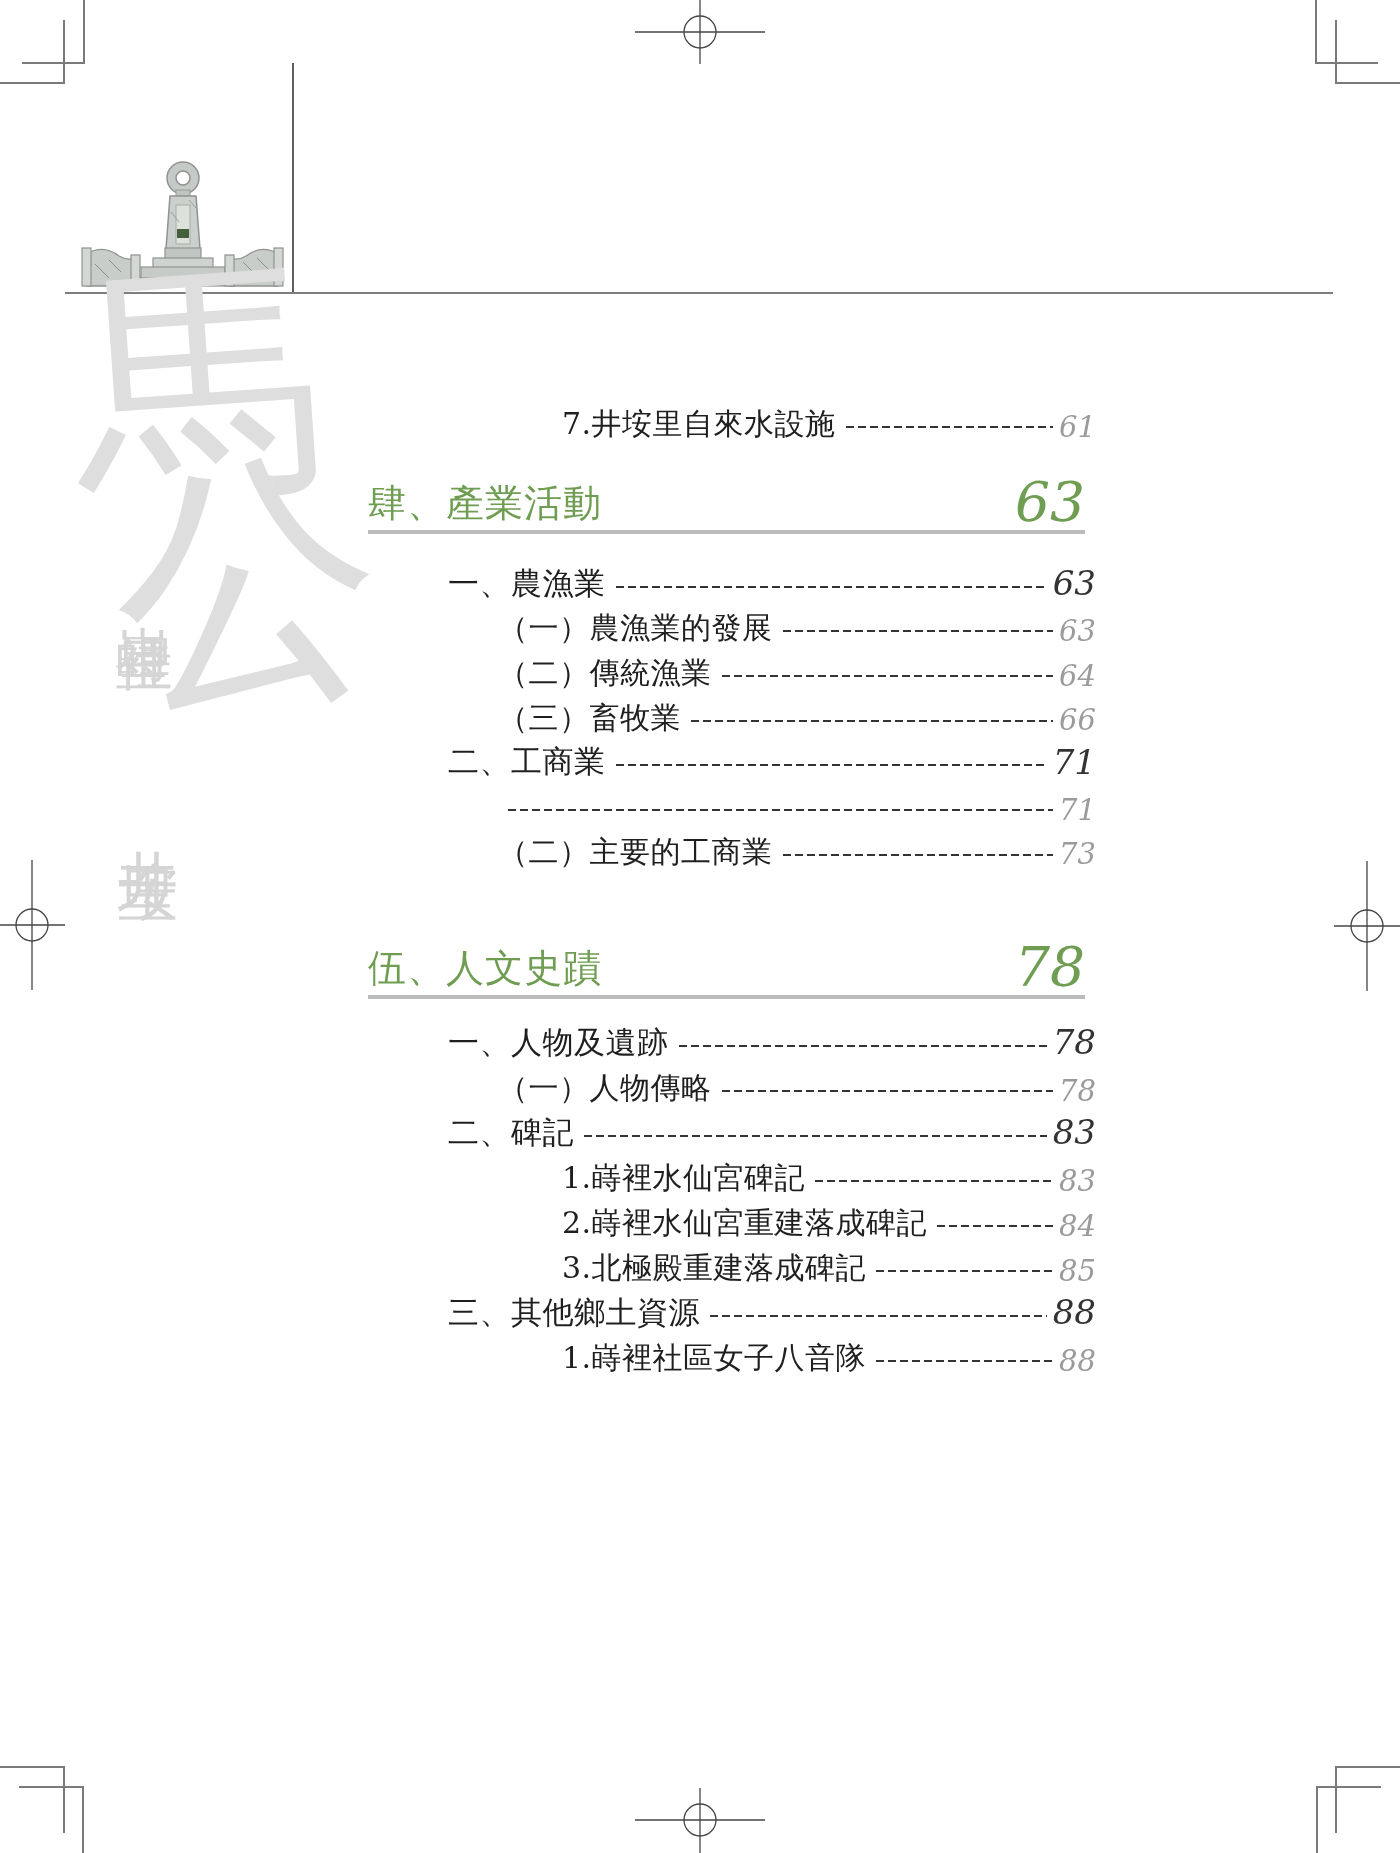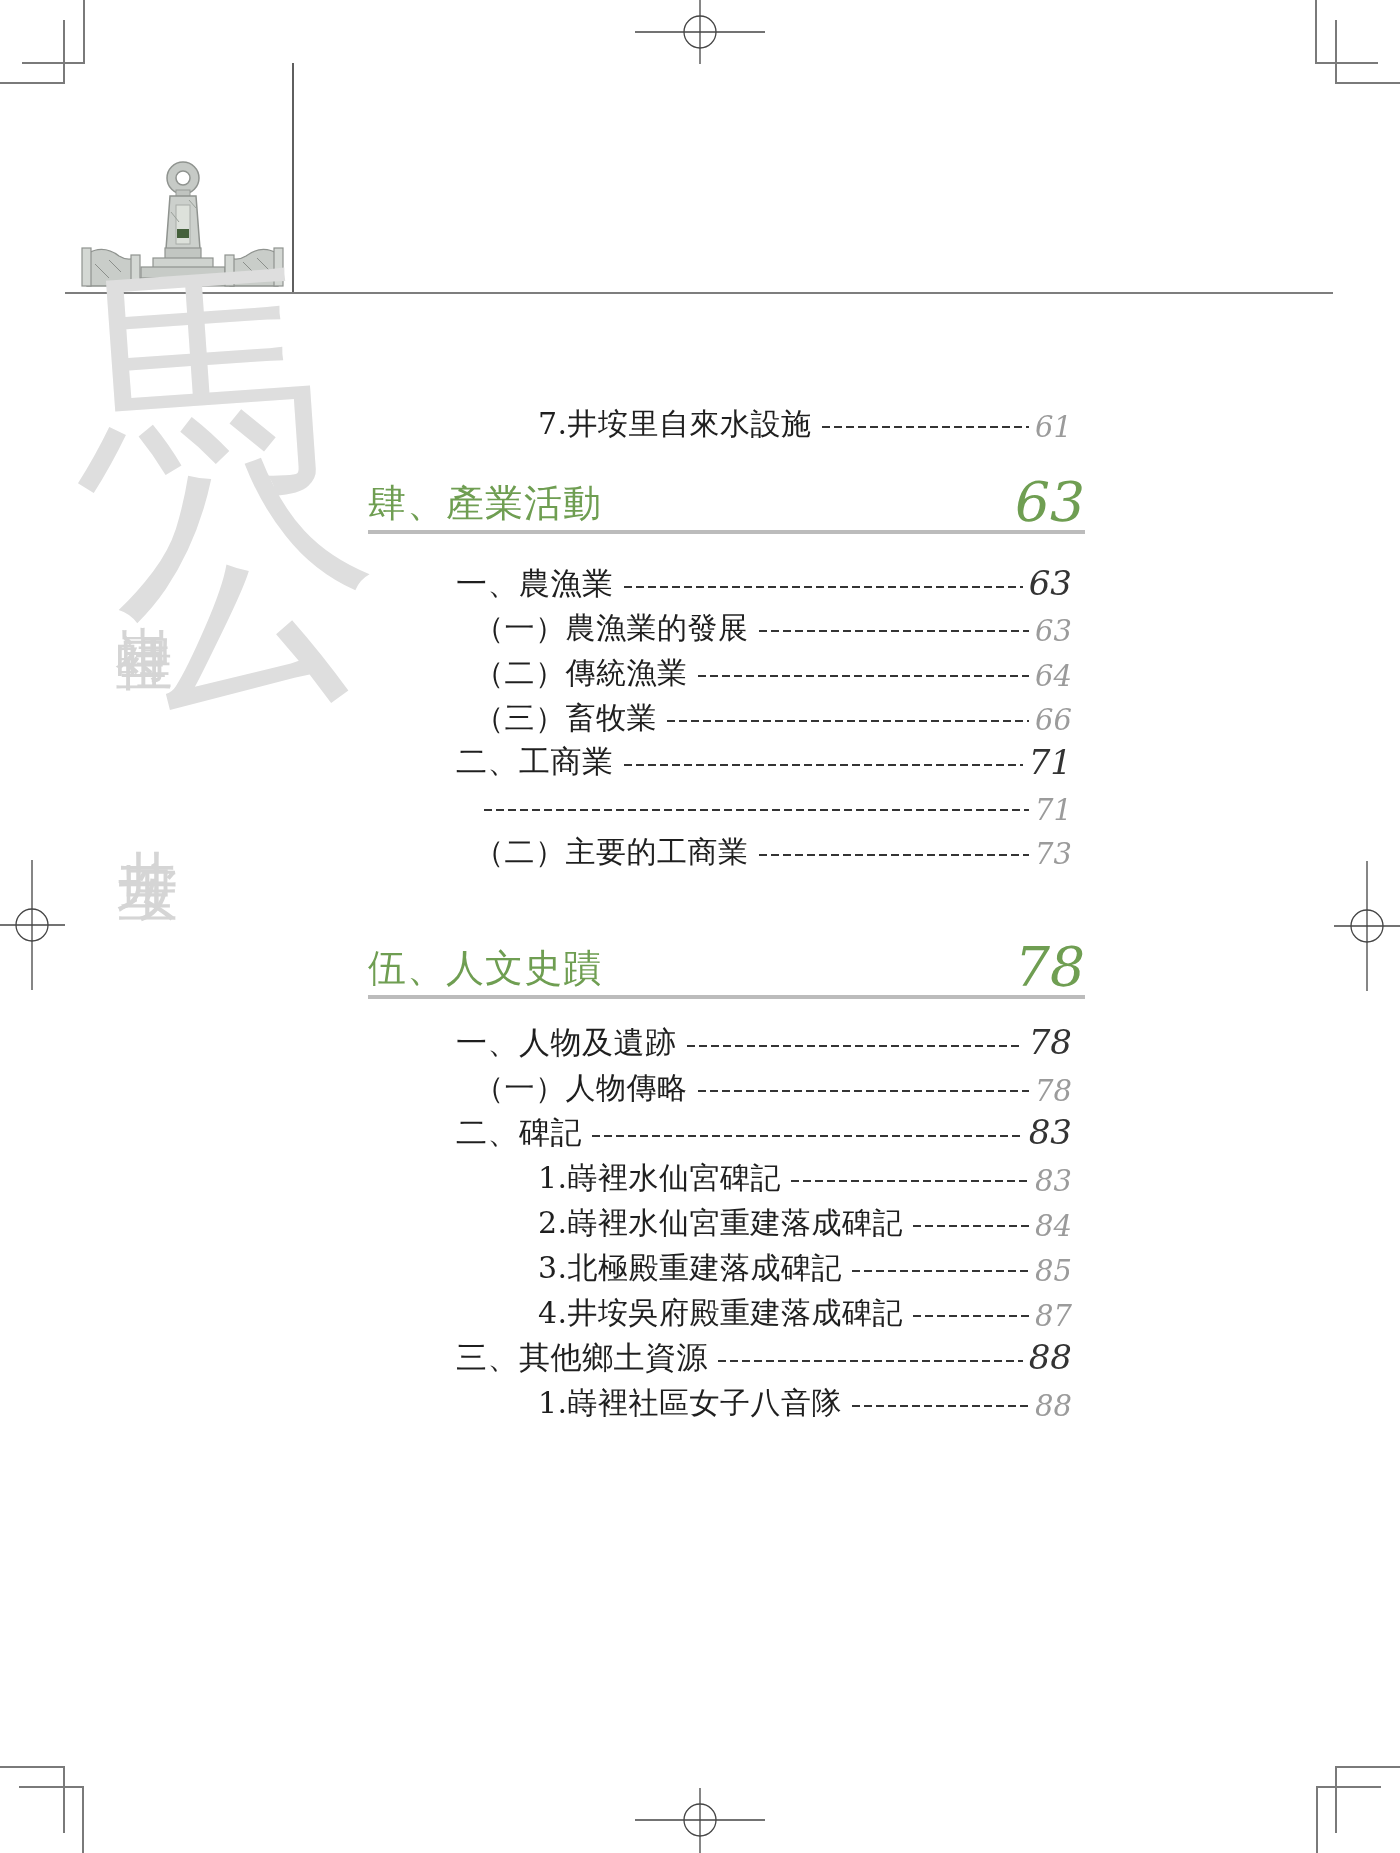--- a/index.html
+++ b/index.html
@@ -44,32 +44,32 @@
   }
   .sec-page{
     font-size:55px;font-style:italic;line-height:.88;
     color:#6f9e52;font-family:"DejaVu Serif","Liberation Serif",serif;
   }
   .sec-rule{margin-top:4px;height:4px;background:#bcbcbc;}
   #sec-head-1{top:470px;}
   #sec-head-2{top:935px;}
 
   
-  .toc-block{position:absolute;left:424px;width:648px;}
+  .toc-block{position:absolute;left:448px;width:648px;}
   #pre-block{top:402px;}
   #sec1-items{top:557px;}
   #sec2-items{top:1016px;}
   .toc-row{display:flex;align-items:flex-end;height:44.7px;}
   #sec2-items .toc-row{height:45px;}
   #pre-block .toc-row{height:40px;}
   .toc-label{
     font-size:30px;line-height:1.2;white-space:nowrap;
     color:#1f1f1f;letter-spacing:.5px;
   }
-  .lvl1 .toc-label{font-size:31px;margin-left:32px;}
+  .lvl1 .toc-label{font-size:31px;}
   .lvl2{padding-left:50px;}
   .lvl3{padding-left:114px;}
   .toc-leader{
     flex:1;height:2px;margin:0 6px 14px 10px;align-self:flex-end;
     background:repeating-linear-gradient(to right,#343434 0 8px,transparent 8px 12px);
   }
   .toc-page{
     font-style:italic;line-height:1.05;white-space:nowrap;
     font-family:"DejaVu Serif","Liberation Serif",serif;
   }
@@ -238,25 +238,20 @@
   <div class="toc-row lvl3">
     <span class="toc-label">2.嵵裡水仙宮重建落成碑記</span>
     <span class="toc-leader"></span>
     <span class="toc-page">84</span>
   </div>
   <div class="toc-row lvl3">
     <span class="toc-label">3.北極殿重建落成碑記</span>
     <span class="toc-leader"></span>
     <span class="toc-page">85</span>
   </div>
-  <div class="toc-row lvl3">
-    <span class="toc-label">4.井垵吳府殿重建落成碑記</span>
-    <span class="toc-leader"></span>
-    <span class="toc-page">87</span>
-  </div>
   <div class="toc-row lvl1">
     <span class="toc-label">三、其他鄉土資源</span>
     <span class="toc-leader"></span>
     <span class="toc-page">88</span>
   </div>
   <div class="toc-row lvl3">
     <span class="toc-label">1.嵵裡社區女子八音隊</span>
     <span class="toc-leader"></span>
     <span class="toc-page">88</span>
   </div>

